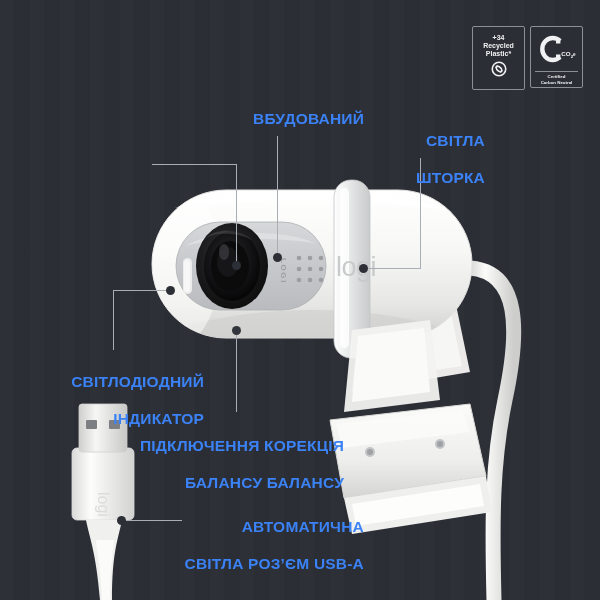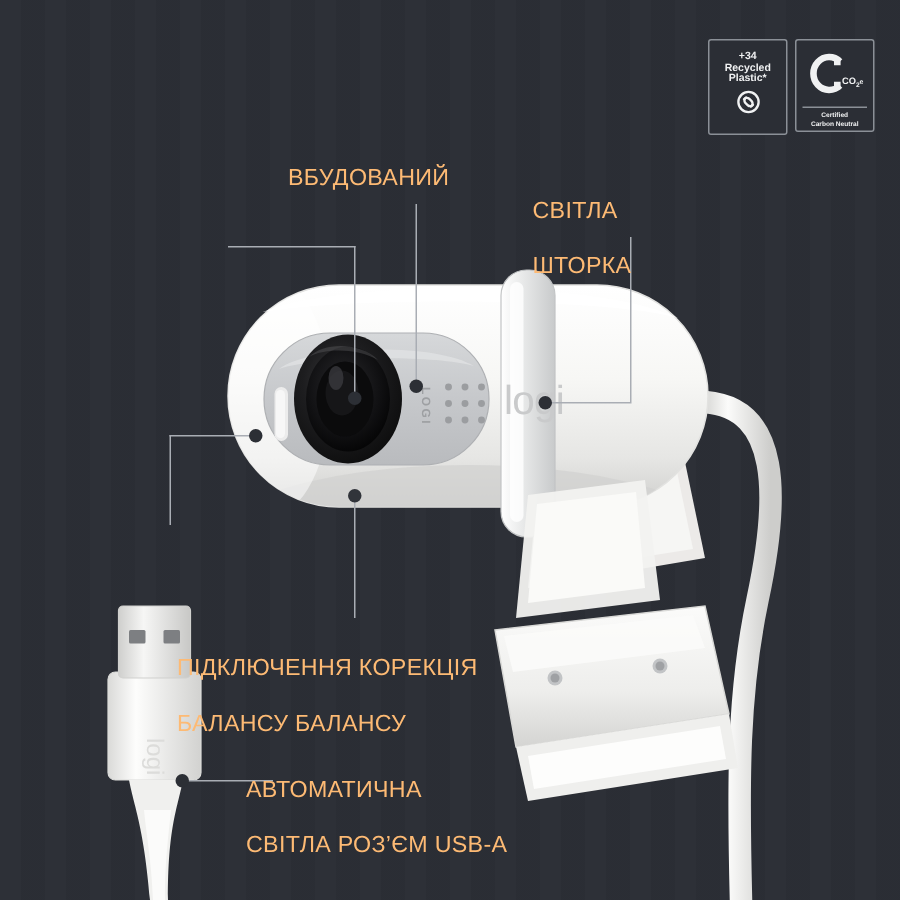--- a/index.html
+++ b/index.html
@@ -12,23 +12,23 @@
   #stage{position:relative;width:600px;height:600px;overflow:hidden;background:#2b2e35;}
 
   
   .bg-bands{position:absolute;inset:0;
     background:repeating-linear-gradient(90deg,
       rgba(255,255,255,0.010) 0px, rgba(255,255,255,0.010) 14px,
       rgba(0,0,0,0.012) 14px, rgba(0,0,0,0.012) 30px);
     pointer-events:none;}
 
   
-  .label{position:absolute;color:#fdba74;font-weight:normal;
+  .label{position:absolute;color:#3b82f6;font-weight:bold;
     font-size:15.5px;line-height:1.18;letter-spacing:.2px;
-    text-align:left;white-space:pre-line;z-index:40;}
+    text-align:right;white-space:pre-line;z-index:40;}
 
   
   .lead{position:absolute;background:#a9adb4;z-index:35;}
   .lead.h{height:1px;}
   .lead.v{width:1px;}
   .dot{position:absolute;width:9px;height:9px;border-radius:50%;
     background:#2c2f35;z-index:36;}
   .dot.lite{background:#31343a;}
 
   
@@ -229,20 +229,24 @@
   <div class="label" style="left:192px;top:92px;width:172px;">
     <div>ВБУДОВАНИЙ</div>
   </div>
 
   <div class="label" style="left:355px;top:114px;width:130px;">
     <div>СВІТЛА</div>
     <div>ШТОРКА</div>
   </div>
 
 
+  <div class="label" style="left:24px;top:355px;width:180px;">
+    <div>СВІТЛОДІОДНИЙ</div>
+    <div>ІНДИКАТОР</div>
+  </div>
 
   <div class="label" style="left:118px;top:419px;width:226px;">
     <div>ПІДКЛЮЧЕННЯ КОРЕКЦІЯ</div>
     <div>БАЛАНСУ БАЛАНСУ</div>
   </div>
 
   <div class="label" style="left:164px;top:500px;width:200px;">
     <div>АВТОМАТИЧНА</div>
     <div>СВІТЛА РОЗ’ЄМ USB-A</div>
   </div>

